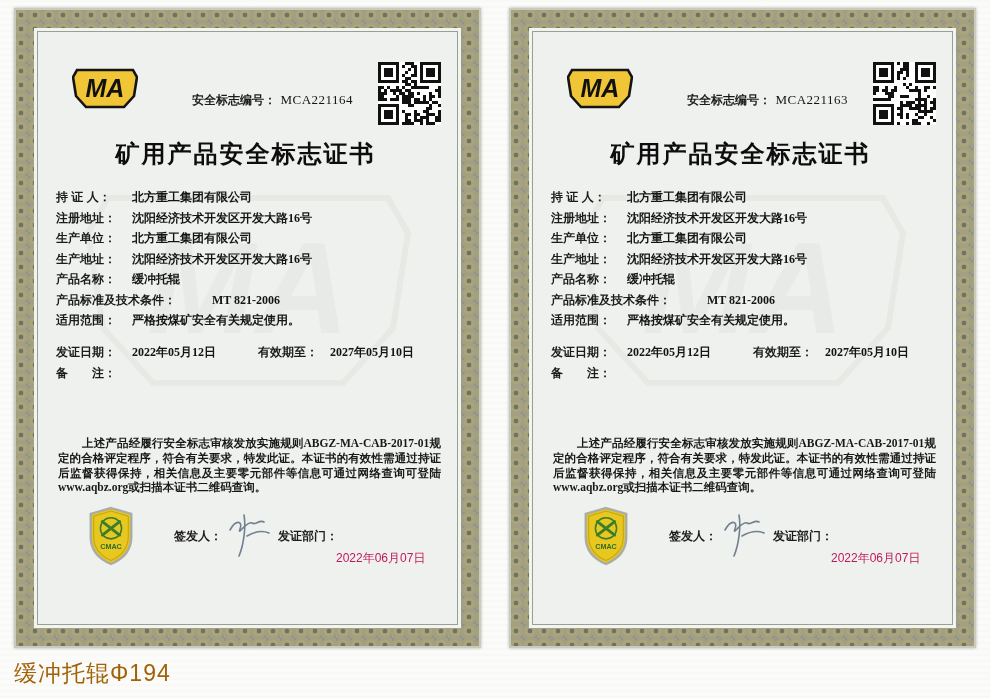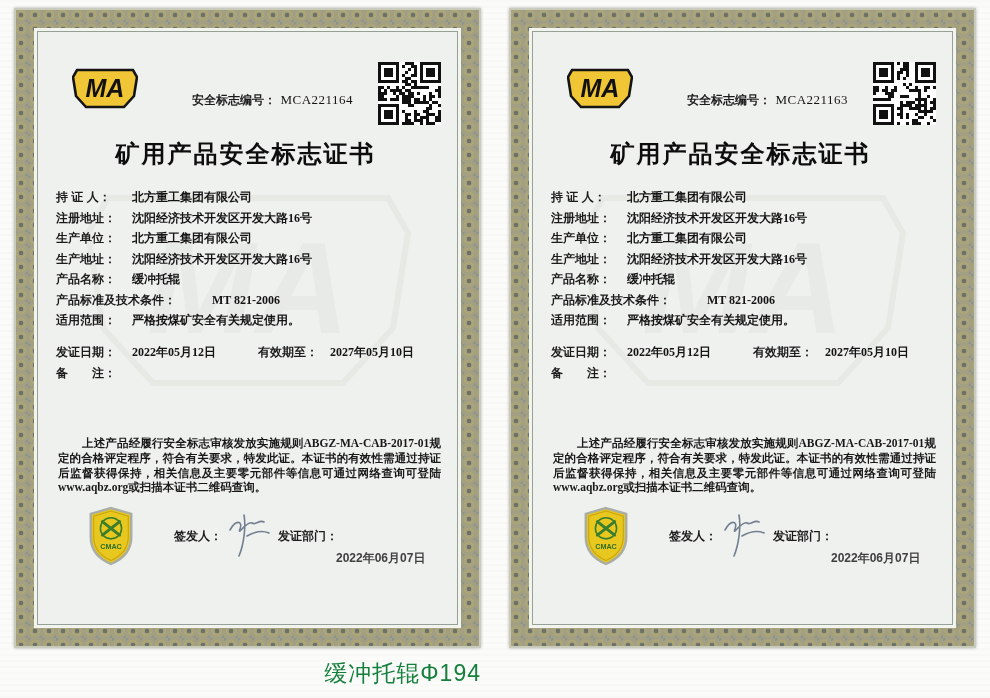--- a/index.html
+++ b/index.html
@@ -53,24 +53,24 @@
   .statement {
     position:absolute; top:408px; left:24px; right:20px;
     font-family:"Liberation Serif", serif; font-weight:bold;
     font-size:11.5px; line-height:14.8px; color:#181818;
     text-align:justify; text-indent:24px;
   }
   .cmac-shield { position:absolute; left:52px; top:478px; }
   .signer-label { position:absolute; left:140px; top:500px; font-size:12px; font-weight:bold; color:#1b1b1b; }
   .signature { position:absolute; left:188px; top:478px; }
   .dept-label { position:absolute; left:244px; top:500px; font-size:12px; font-weight:bold; color:#1b1b1b; }
-  .footer-date { position:absolute; left:302px; top:522px; font-size:12px; font-weight:bold; color:#404040;text-align:right; }
+  .footer-date { position:absolute; left:302px; top:522px; font-size:12px; font-weight:normal; color:#be185d;text-align:right; }
   .caption {
-    margin-top:10px; text-align:right;
-    font-size:23px; color:#15803d; letter-spacing:1px;
+    margin-top:10px; text-align:left;
+    font-size:23px; color:#a16207; letter-spacing:1px;
   }
 </style>
 </head>
 <body>
 
 <div class="cert-row" id="cert-row">
   <div class="cert-col">
     <div class="cert">
       <div class="paper">
 

